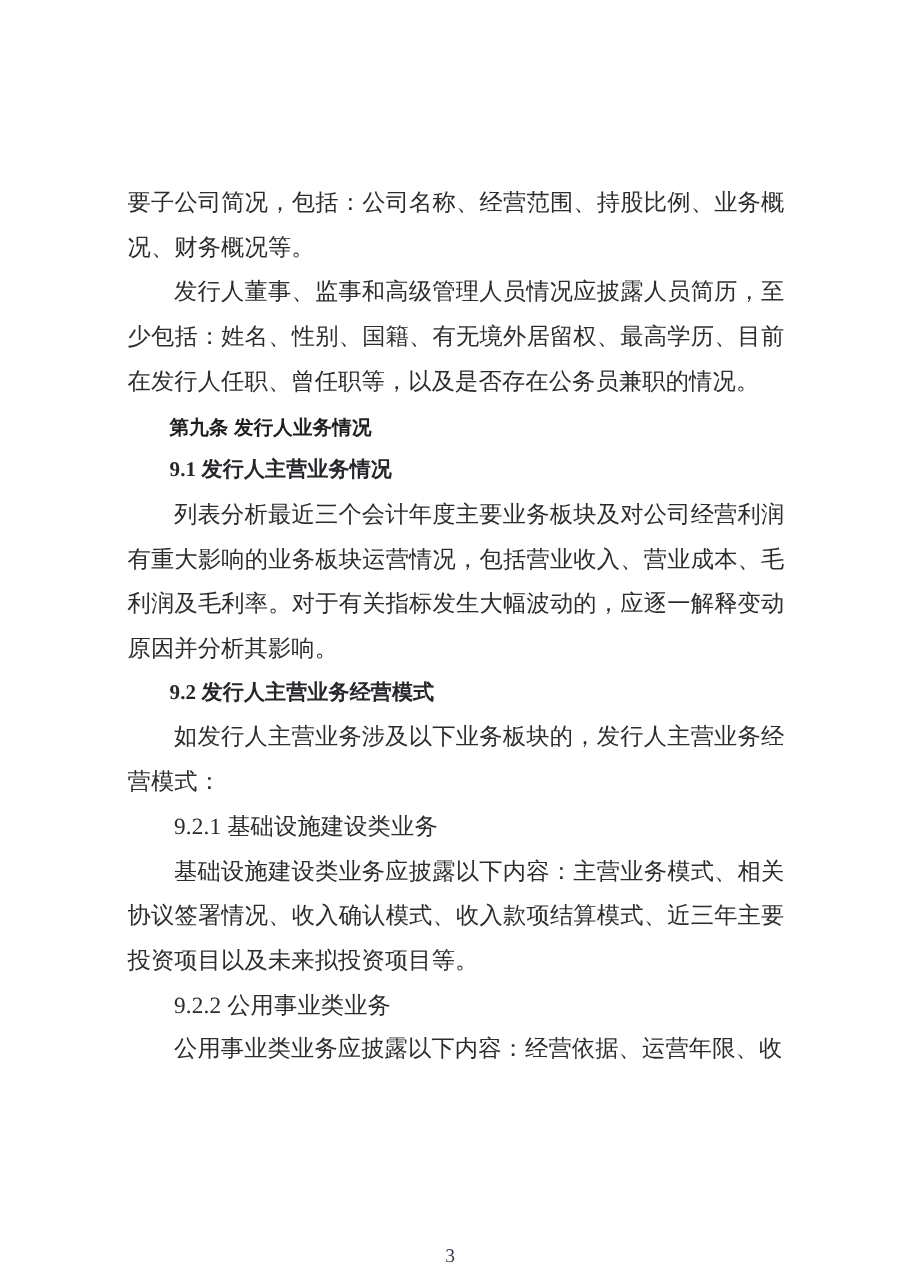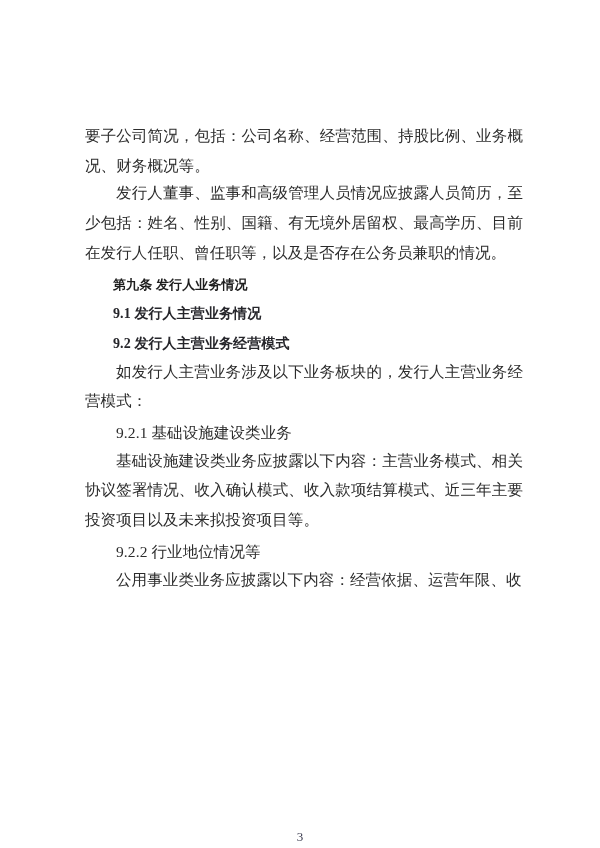--- a/index.html
+++ b/index.html
@@ -31,21 +31,20 @@
     margin: 0;
     padding: 0;
   }
   
   .continuation {
     text-indent: 0;
   }
   
   .body {
     text-indent: 31px;
-    font-family: Liberation Mono, monospace;
   }
   
   .chapter-heading {
     font-family: "Liberation Sans", "DejaVu Sans", sans-serif;
     font-weight: bold;
     font-size: 13px;
     color: #1e1e1e;
     text-indent: 28px;
   }
   
@@ -73,21 +72,22 @@
 </style>
 </head>
 <body>
 
 <div class="page">
   <div class="content">
       <p class="continuation">要子公司简况，包括：公司名称、经营范围、持股比例、业务概况、财务概况等。</p>
       <p class="body">发行人董事、监事和高级管理人员情况应披露人员简历，至少包括：姓名、性别、国籍、有无境外居留权、最高学历、目前在发行人任职、曾任职等，以及是否存在公务员兼职的情况。</p>
       <p class="chapter-heading">第九条 发行人业务情况</p>
       <p class="section-heading">9.1 发行人主营业务情况</p>
+      <p class="body">列表分析最近三个会计年度主要业务板块及对公司经营利润有重大影响的业务板块运营情况，包括营业收入、营业成本、毛利润及毛利率。对于有关指标发生大幅波动的，应逐一解释变动原因并分析其影响。</p>
       <p class="section-heading">9.2 发行人主营业务经营模式</p>
       <p class="body">如发行人主营业务涉及以下业务板块的，发行人主营业务经营模式：</p>
       <p class="subsection-heading">9.2.1 基础设施建设类业务</p>
       <p class="body">基础设施建设类业务应披露以下内容：主营业务模式、相关协议签署情况、收入确认模式、收入款项结算模式、近三年主要投资项目以及未来拟投资项目等。</p>
-      <p class="subsection-heading">9.2.2 行业地位情况等</p>
+      <p class="subsection-heading">9.2.2 公用事业类业务</p>
       <p class="body">公用事业类业务应披露以下内容：经营依据、运营年限、收</p>
     </div>
   <div class="page-number">3</div>
 </div>
 
 </body></html>

